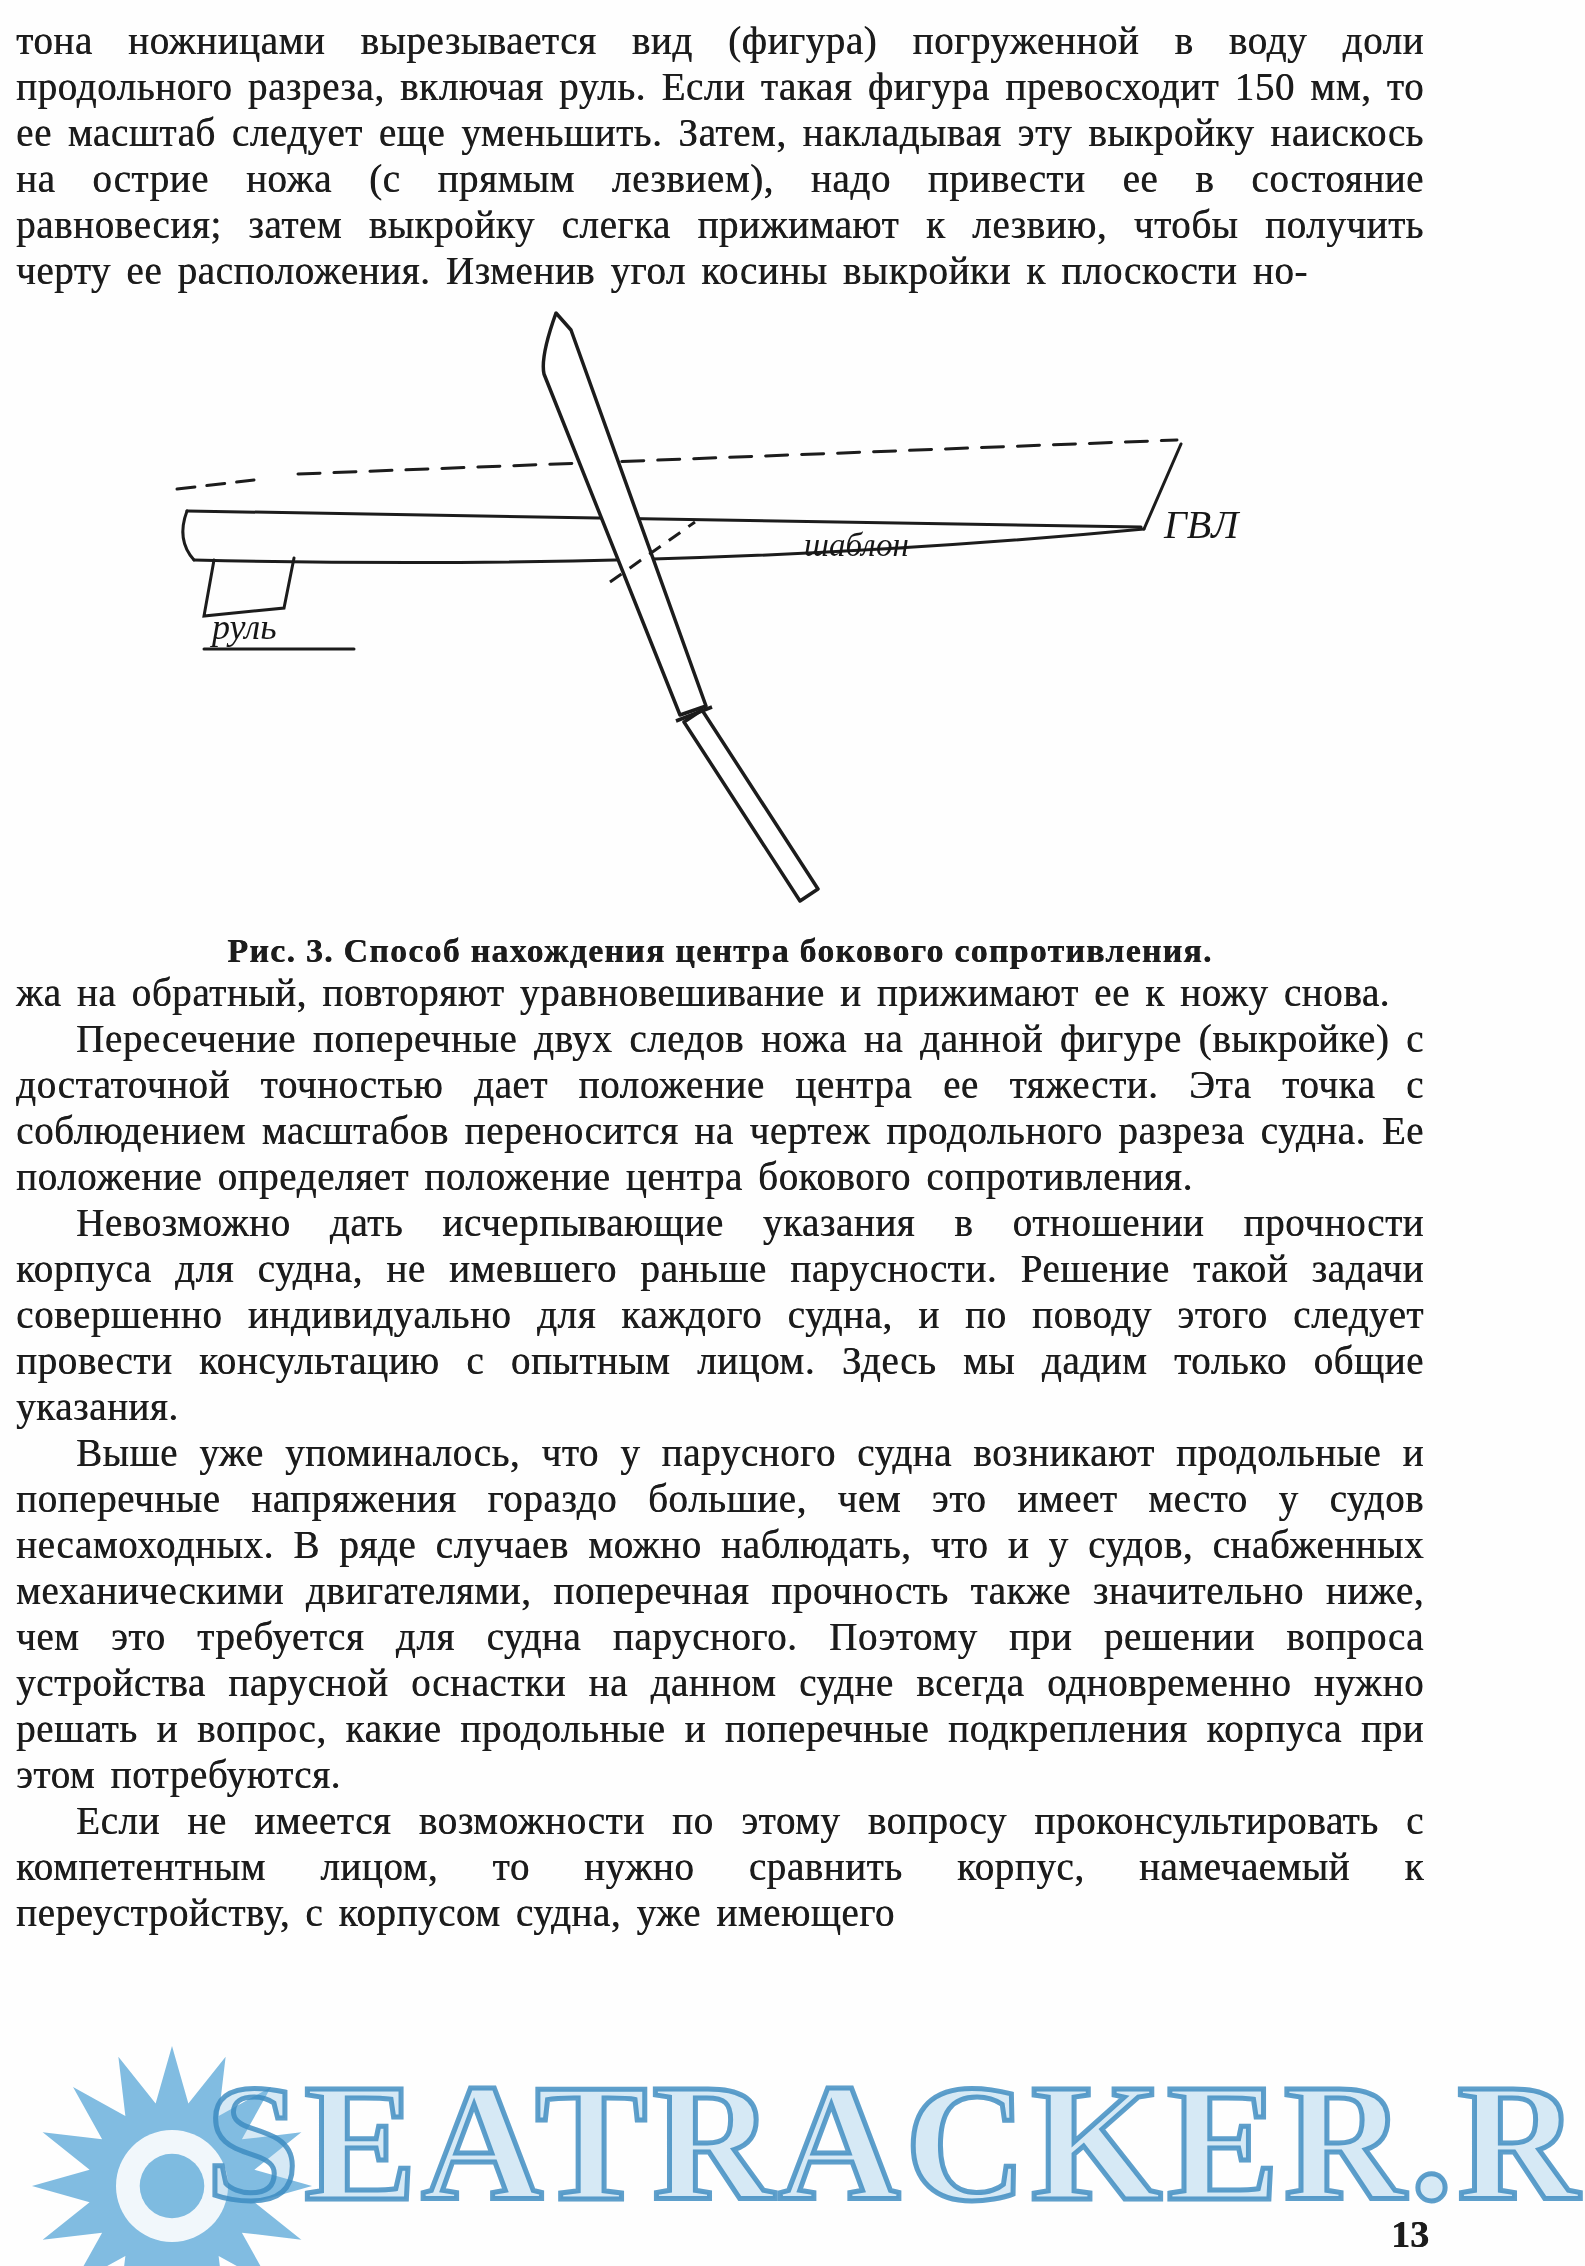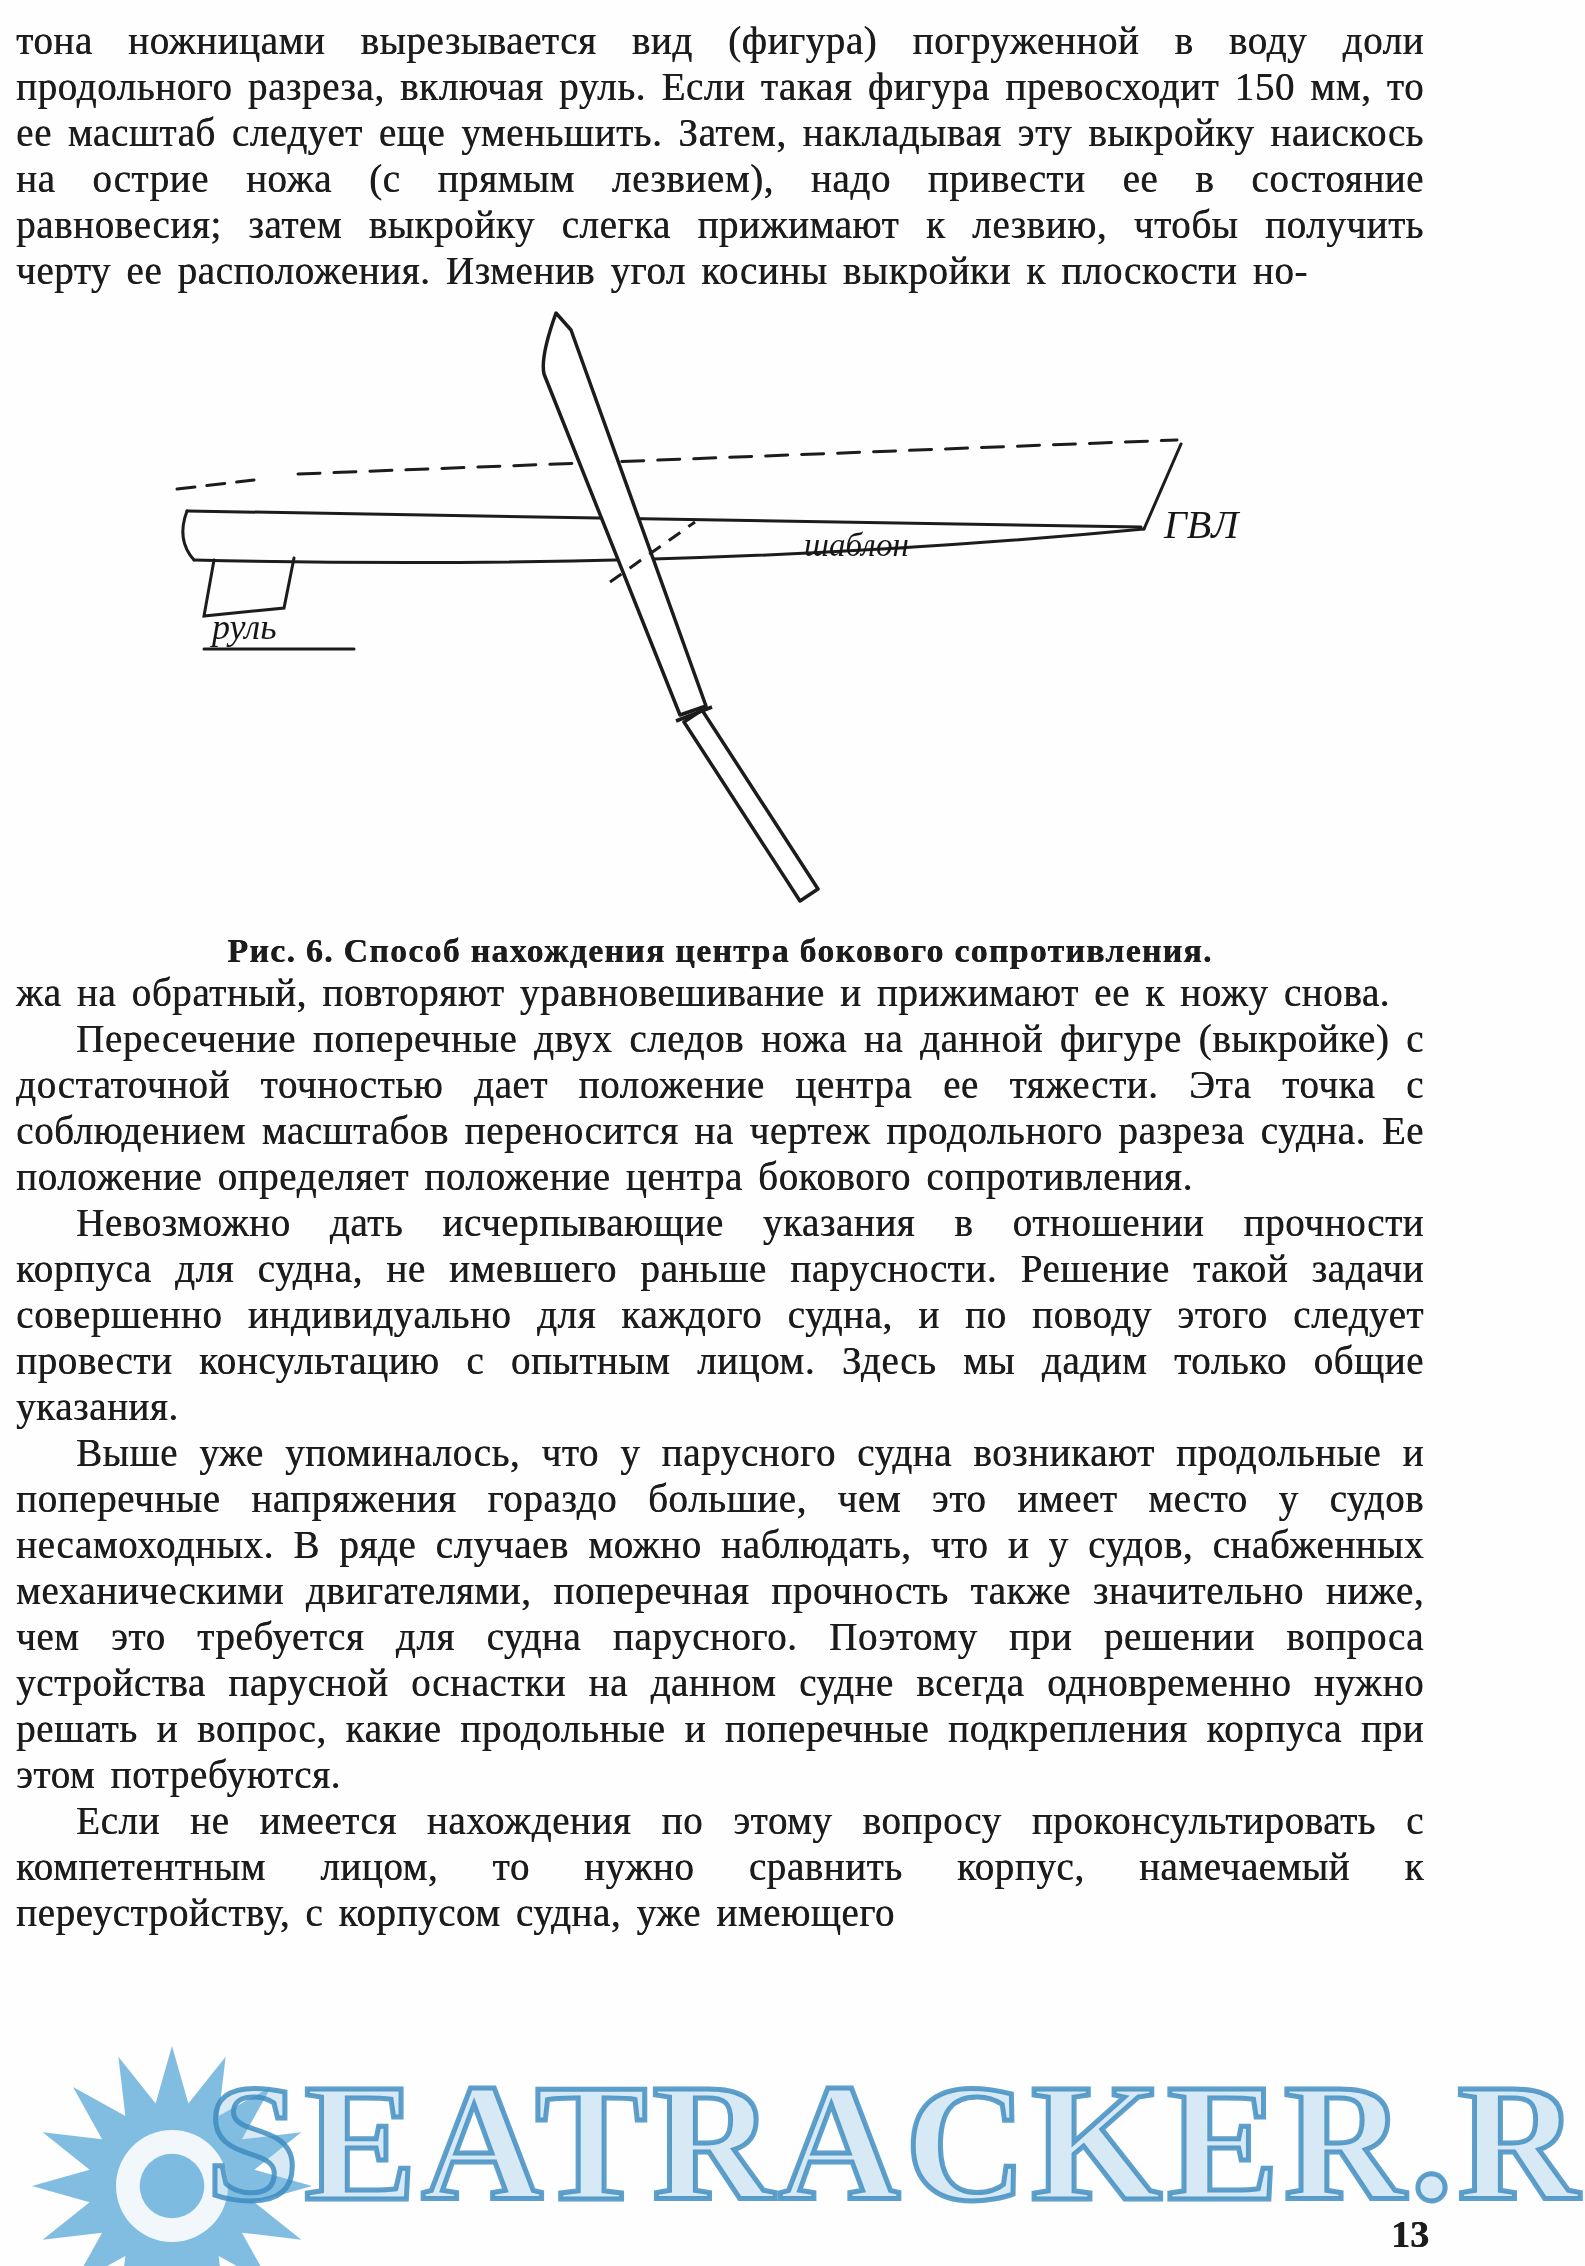--- a/index.html
+++ b/index.html
@@ -108,29 +108,29 @@
       </g>
 
       <path d="M518,274 L603,214" stroke="#1c1c1c" stroke-width="3" stroke-dasharray="14,10" fill="none"></path>
 
       <g font-style="italic" fill="#161616" font-family="Liberation Serif, DejaVu Serif, serif">
         <text x="120" y="331" font-size="36">руль</text>
         <text x="712" y="248" font-size="33">шаблон</text>
         <text x="1072" y="230" font-size="40">ГВЛ</text>
       </g>
     </svg>
-    <figcaption class="fig-caption">Рис. 6. Способ нахождения центра бокового сопротивления.</figcaption>
+    <figcaption class="fig-caption">Рис. 3. Способ нахождения центра бокового сопротивления.</figcaption>
   </figure>
 
   <div class="text-col bottom-block">
     <p>жа на обратный, повторяют уравновешивание и прижимают ее к ножу снова.</p>
     <p class="indent">Пересечение поперечные двух следов ножа на данной фигуре (выкройке) с достаточной точностью дает положение центра ее тяжести. Эта точка с соблюдением масштабов переносится на чертеж продольного разреза судна. Ее положение определяет положение центра бокового сопротивления.</p>
     <p class="indent">Невозможно дать исчерпывающие указания в отношении прочности корпуса для судна, не имевшего раньше парусности. Решение такой задачи совершенно индивидуально для каждого судна, и по поводу этого следует провести консультацию с опытным лицом. Здесь мы дадим только общие указания.</p>
     <p class="indent">Выше уже упоминалось, что у парусного судна возникают продольные и поперечные напряжения гораздо большие, чем это имеет место у судов несамоходных. В ряде случаев можно наблюдать, что и у судов, снабженных механическими двигателями, поперечная прочность также значительно ниже, чем это требуется для судна парусного. Поэтому при решении вопроса устройства парусной оснастки на данном судне всегда одновременно нужно решать и вопрос, какие продольные и поперечные подкрепления корпуса при этом потребуются.</p>
-    <p class="indent">Если не имеется нахождения по этому вопросу проконсультировать с компетентным лицом, то нужно сравнить корпус, намечаемый к переустройству, с корпусом судна, уже имеющего</p>
+    <p class="indent">Если не имеется возможности по этому вопросу проконсультировать с компетентным лицом, то нужно сравнить корпус, намечаемый к переустройству, с корпусом судна, уже имеющего</p>
   </div>
 
   <div class="watermark">
     <svg class="watermark-sun" width="280" height="280" viewBox="0 0 260 260">
       <polygon fill="#5aa8d8" fill-opacity="0.85" points="260,130 206.5,145.2 250.1,179.8 194.9,173.3 221.9,221.9 173.3,194.9 179.8,250.1 145.2,206.5 130,260 114.8,206.5 80.2,250.1 86.7,194.9 38.1,221.9 65.1,173.3 9.9,179.8 53.5,145.2 0,130 53.5,114.8 9.9,80.2 65.1,86.7 38.1,38.1 86.7,65.1 80.2,9.9 114.8,53.5 130,0 145.2,53.5 179.8,9.9 173.3,65.1 221.9,38.1 194.9,86.7 250.1,80.2 206.5,114.8"></polygon>
       <circle cx="130" cy="130" r="52" fill="#ffffff" fill-opacity="0.9"></circle>
       <circle cx="130" cy="130" r="30" fill="#5aa8d8" fill-opacity="0.85"></circle>
     </svg>
     <div class="watermark-text">SEATRACKER.RU</div>
   </div>

